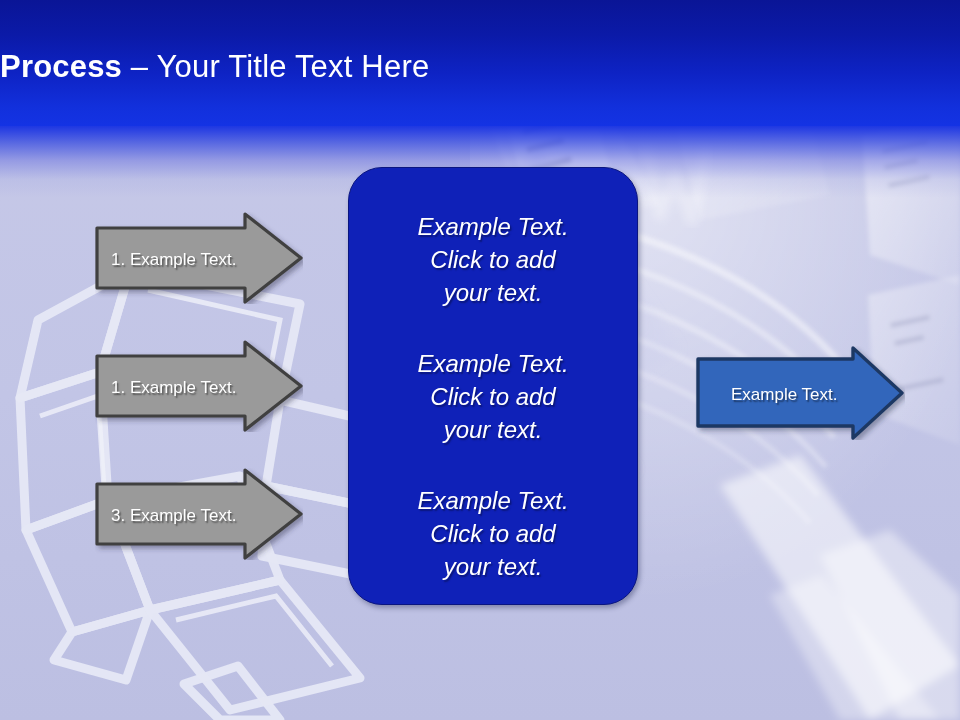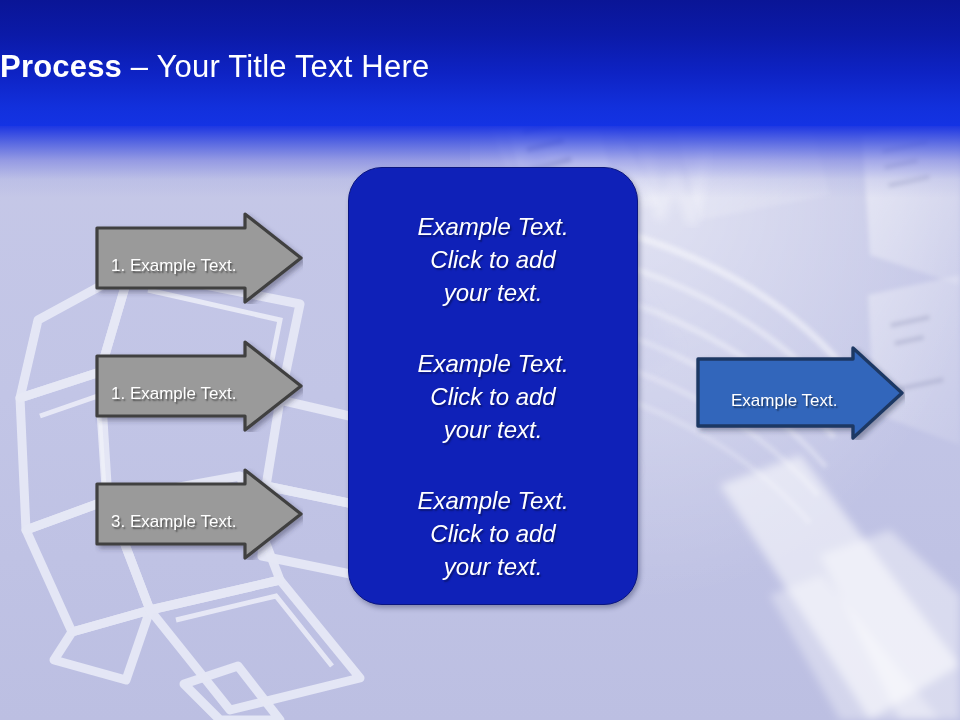--- a/index.html
+++ b/index.html
@@ -98,21 +98,21 @@
   .slide-title .t-strong { font-weight: bold; }
   .slide-title .t-rest { font-weight: normal; }
 
   
   .arrow {
     position: absolute;
   }
   .arrow svg { display: block; }
   .arrow-label {
     position: absolute;
-    top: 8px;
+    top: 2px;
     height: 100%;
     display: flex;
     align-items: center;
     color: #ffffff;
     font-size: 17px;
     white-space: nowrap;
     text-shadow: 1.5px 1.5px 1.6px rgba(0,0,0,0.45);
     pointer-events: none;
   }
   .arrow-gray .arrow-label { left: 16px; }

